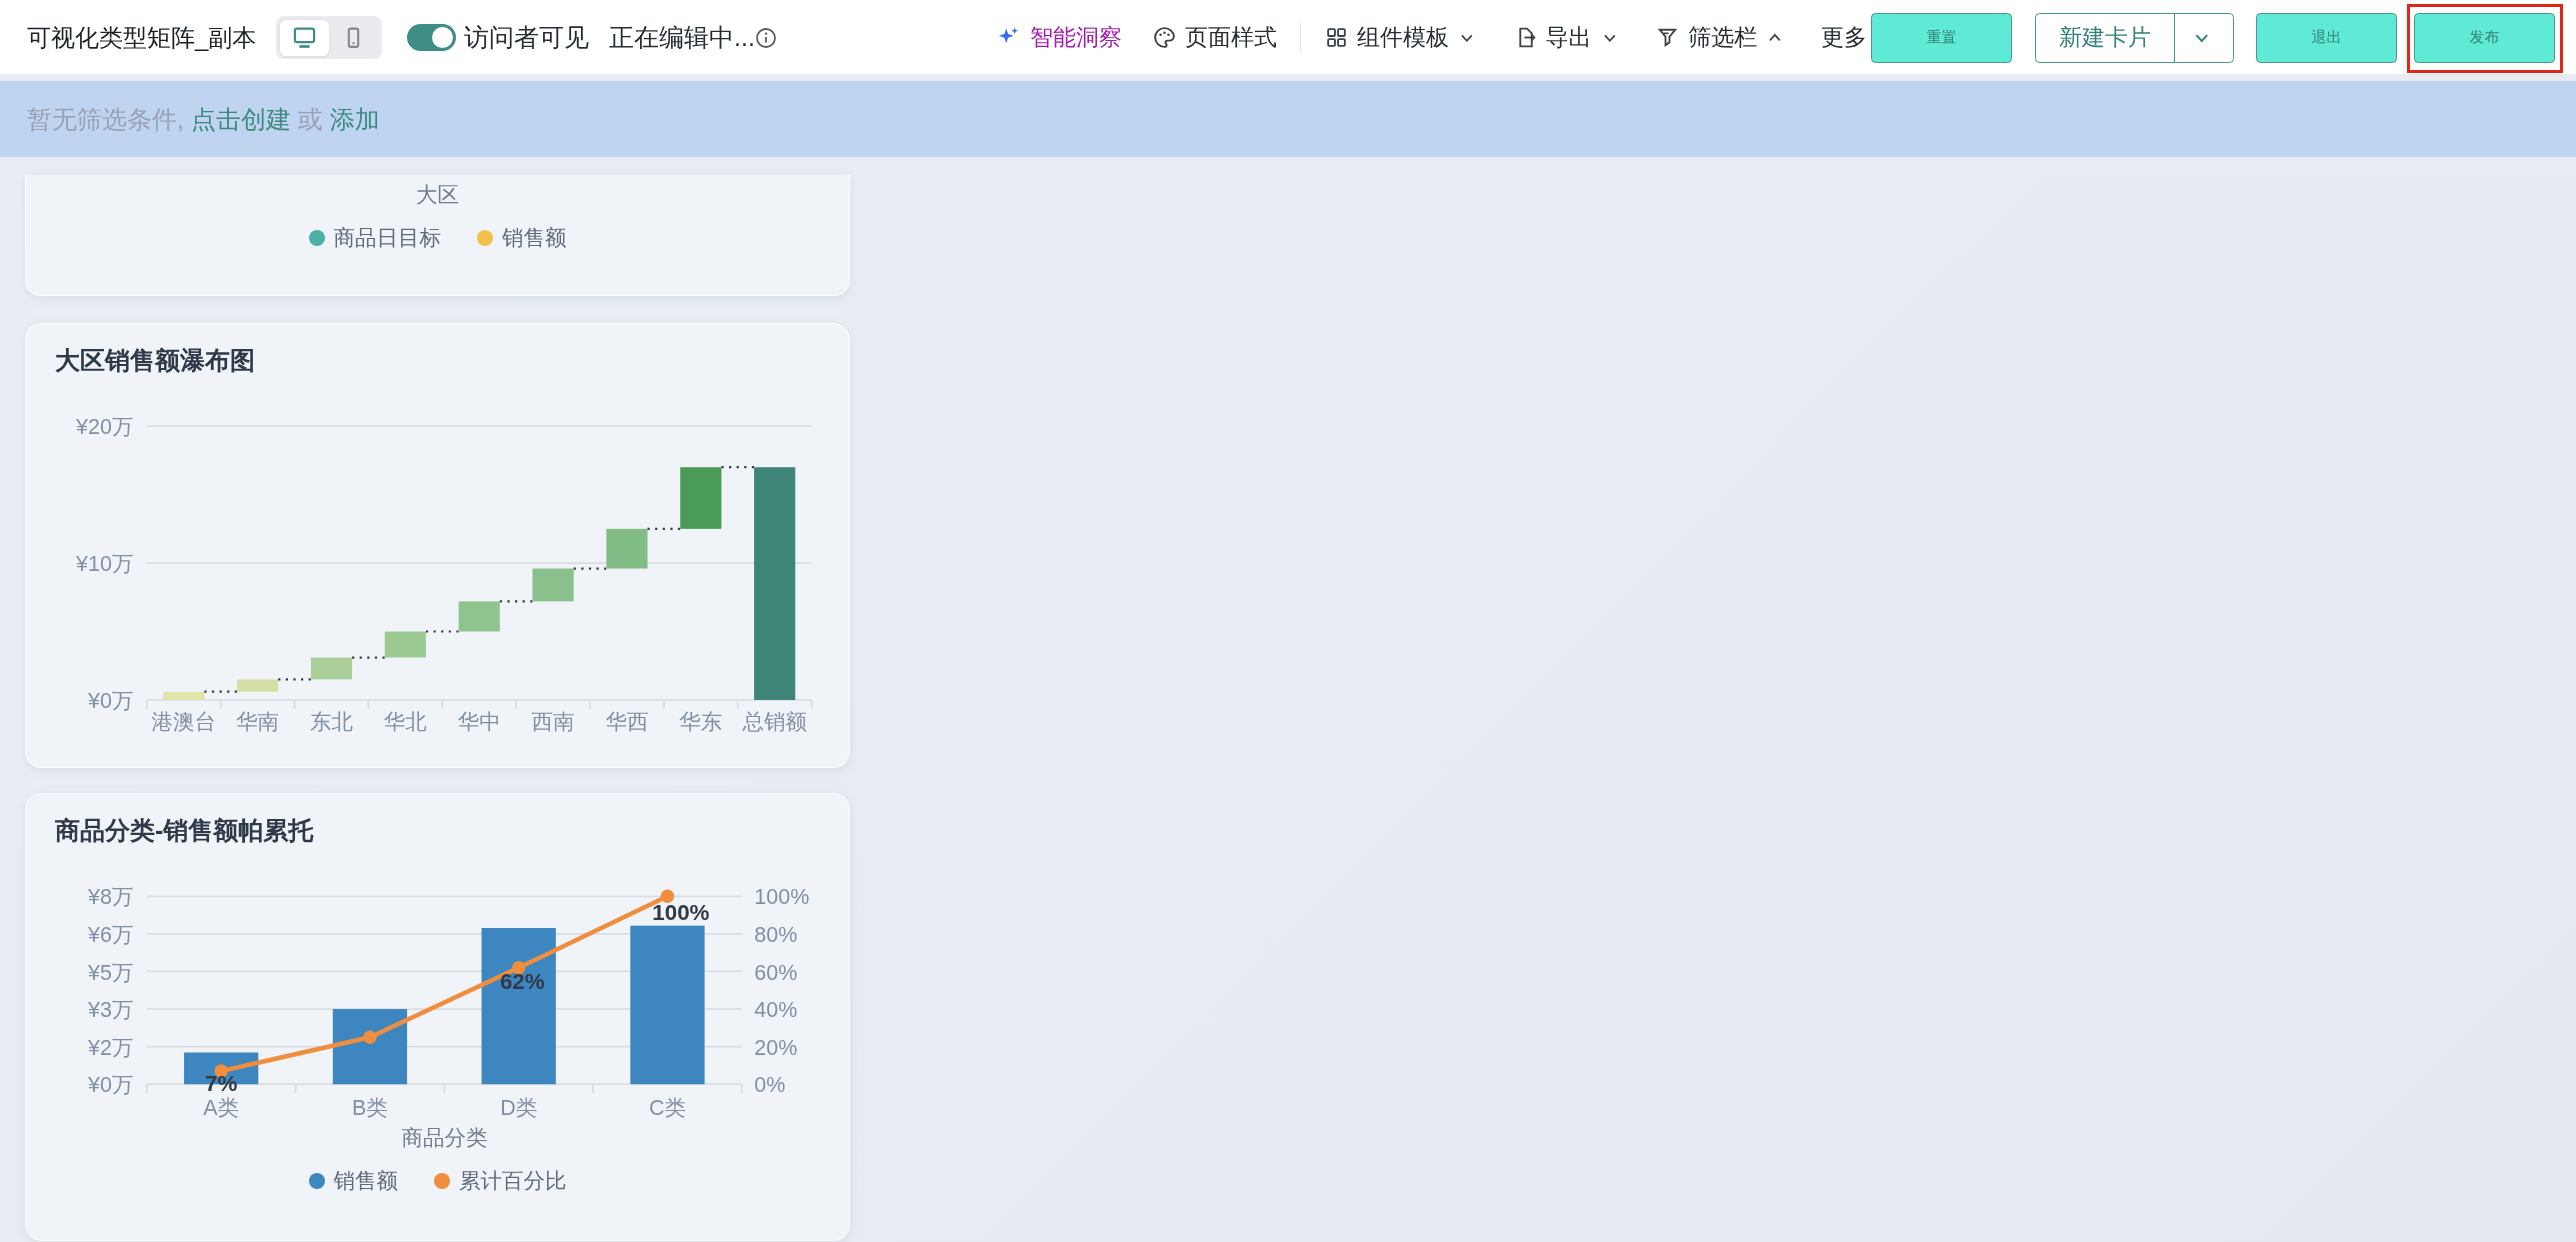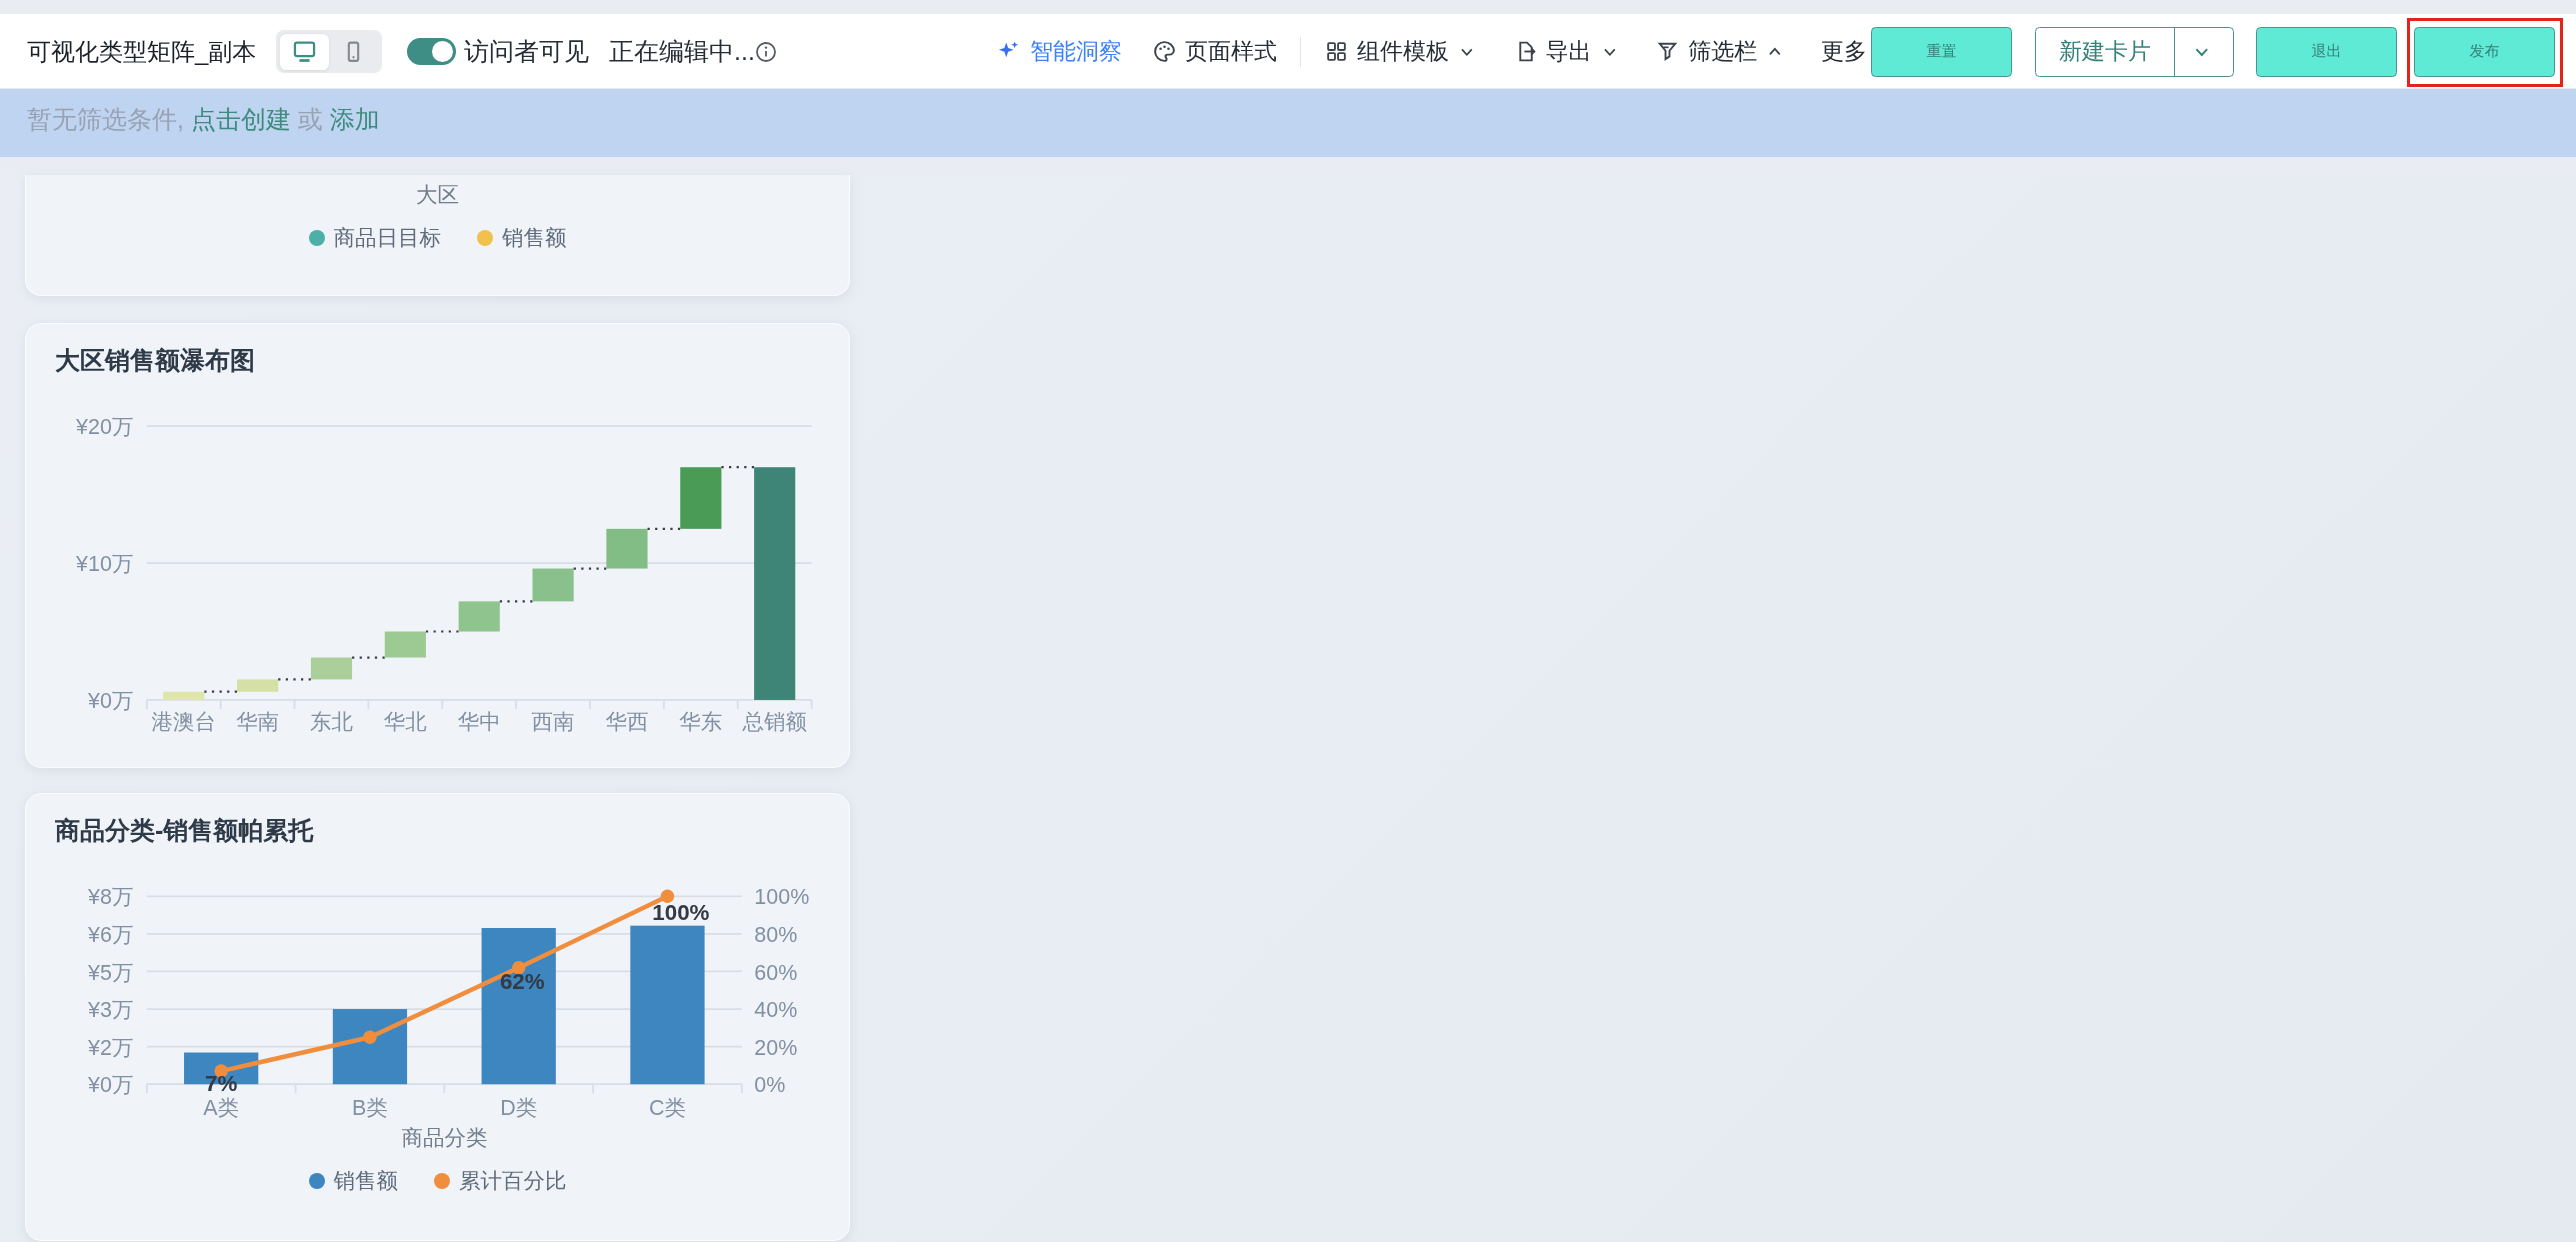--- a/index.html
+++ b/index.html
@@ -1,31 +1,31 @@
 <!DOCTYPE html>
 <html style="font-size:14.3px"><head>
 <meta charset="utf-8">
 <style>
   * { margin:0; padding:0; box-sizing:border-box; }
   html,body { background:#fff; }
   body { font-family:"Liberation Sans","DejaVu Sans",sans-serif; }
   .root { position:relative; width:2576px; height:1242px; overflow:hidden; background:#E9EDF3; }
 
   
-  .toolbar { position:absolute; left:0; top:14px; width:2576px; height:75px; background:#fff; border-bottom:0.9px solid #E8EAED; z-index:5; }
+  .toolbar { position:absolute; left:0; top:0; width:2576px; height:75px; background:#fff; border-bottom:0.9px solid #E8EAED; z-index:5; }
   .doc-title { position:absolute; left:27px; top:0; height:75px; line-height:75px; font-size:24px; font-weight:500; color:#1B2129; }
   .segmented { position:absolute; left:276px; top:16px; width:106px; height:43px; background:#E9EBEF; border-radius:8px; display:flex; align-items:center; padding:3.6px; }
   .seg { flex:1; height:36px; display:flex; align-items:center; justify-content:center; border-radius:6.3px; }
   .seg.active { background:#fff; box-shadow:0 0.9px 2.7px rgba(0,0,0,.08); }
   .switch { position:absolute; left:407px; top:24px; width:49px; height:27px; border-radius:13.4px; background:#3F8E86; }
   .switch .knob { position:absolute; top:2.7px; right:2.7px; width:21.5px; height:21.5px; border-radius:50%; background:#fff; }
   .tb-text { position:absolute; top:0; height:75px; line-height:75px; font-size:25px; color:#272D36; }
   .tb-mid { position:absolute; left:995px; top:0; height:75px; display:flex; align-items:center; }
   .tb-item { display:flex; align-items:center; gap:8px; font-size:23px; color:#272D36; cursor:pointer; white-space:nowrap; }
-  .tb-item.blue { color:#3b82f6; }
+  .tb-item.blue { color:#a21caf; }
   .tb-sep { width:0.9px; height:30px; background:#E2E5E9; margin:0 23px; }
   .mgl { margin-left:36px; }
   .tb-btn { position:absolute; top:12.5px; height:50px; background:#5eead4; border:1.8px solid #4A948D; border-radius:4.5px; color:#35807A; font-size:15px; display:flex; align-items:center; justify-content:center; cursor:pointer; }
   .split { position:absolute; top:12.5px; height:50px; display:flex; border:1.8px solid #4A948D; border-radius:4.5px; background:#fff; color:#35807A; font-size:23px; cursor:pointer; }
   .split .main { width:138px; display:flex; align-items:center; justify-content:center; }
   .split .caret { width:55px; display:flex; align-items:center; justify-content:center; border-left:1.8px solid #4A948D; }
   .publish-annotation { position:absolute; left:2407px; top:3.6px; width:156px; height:69px; border:3.6px solid #E1251B; z-index:9; pointer-events:none; }
 
   
   .filterbar { position:absolute; left:0; top:81px; width:2576px; height:76px; background:#BED4F1; z-index:4; display:flex; align-items:center; }

